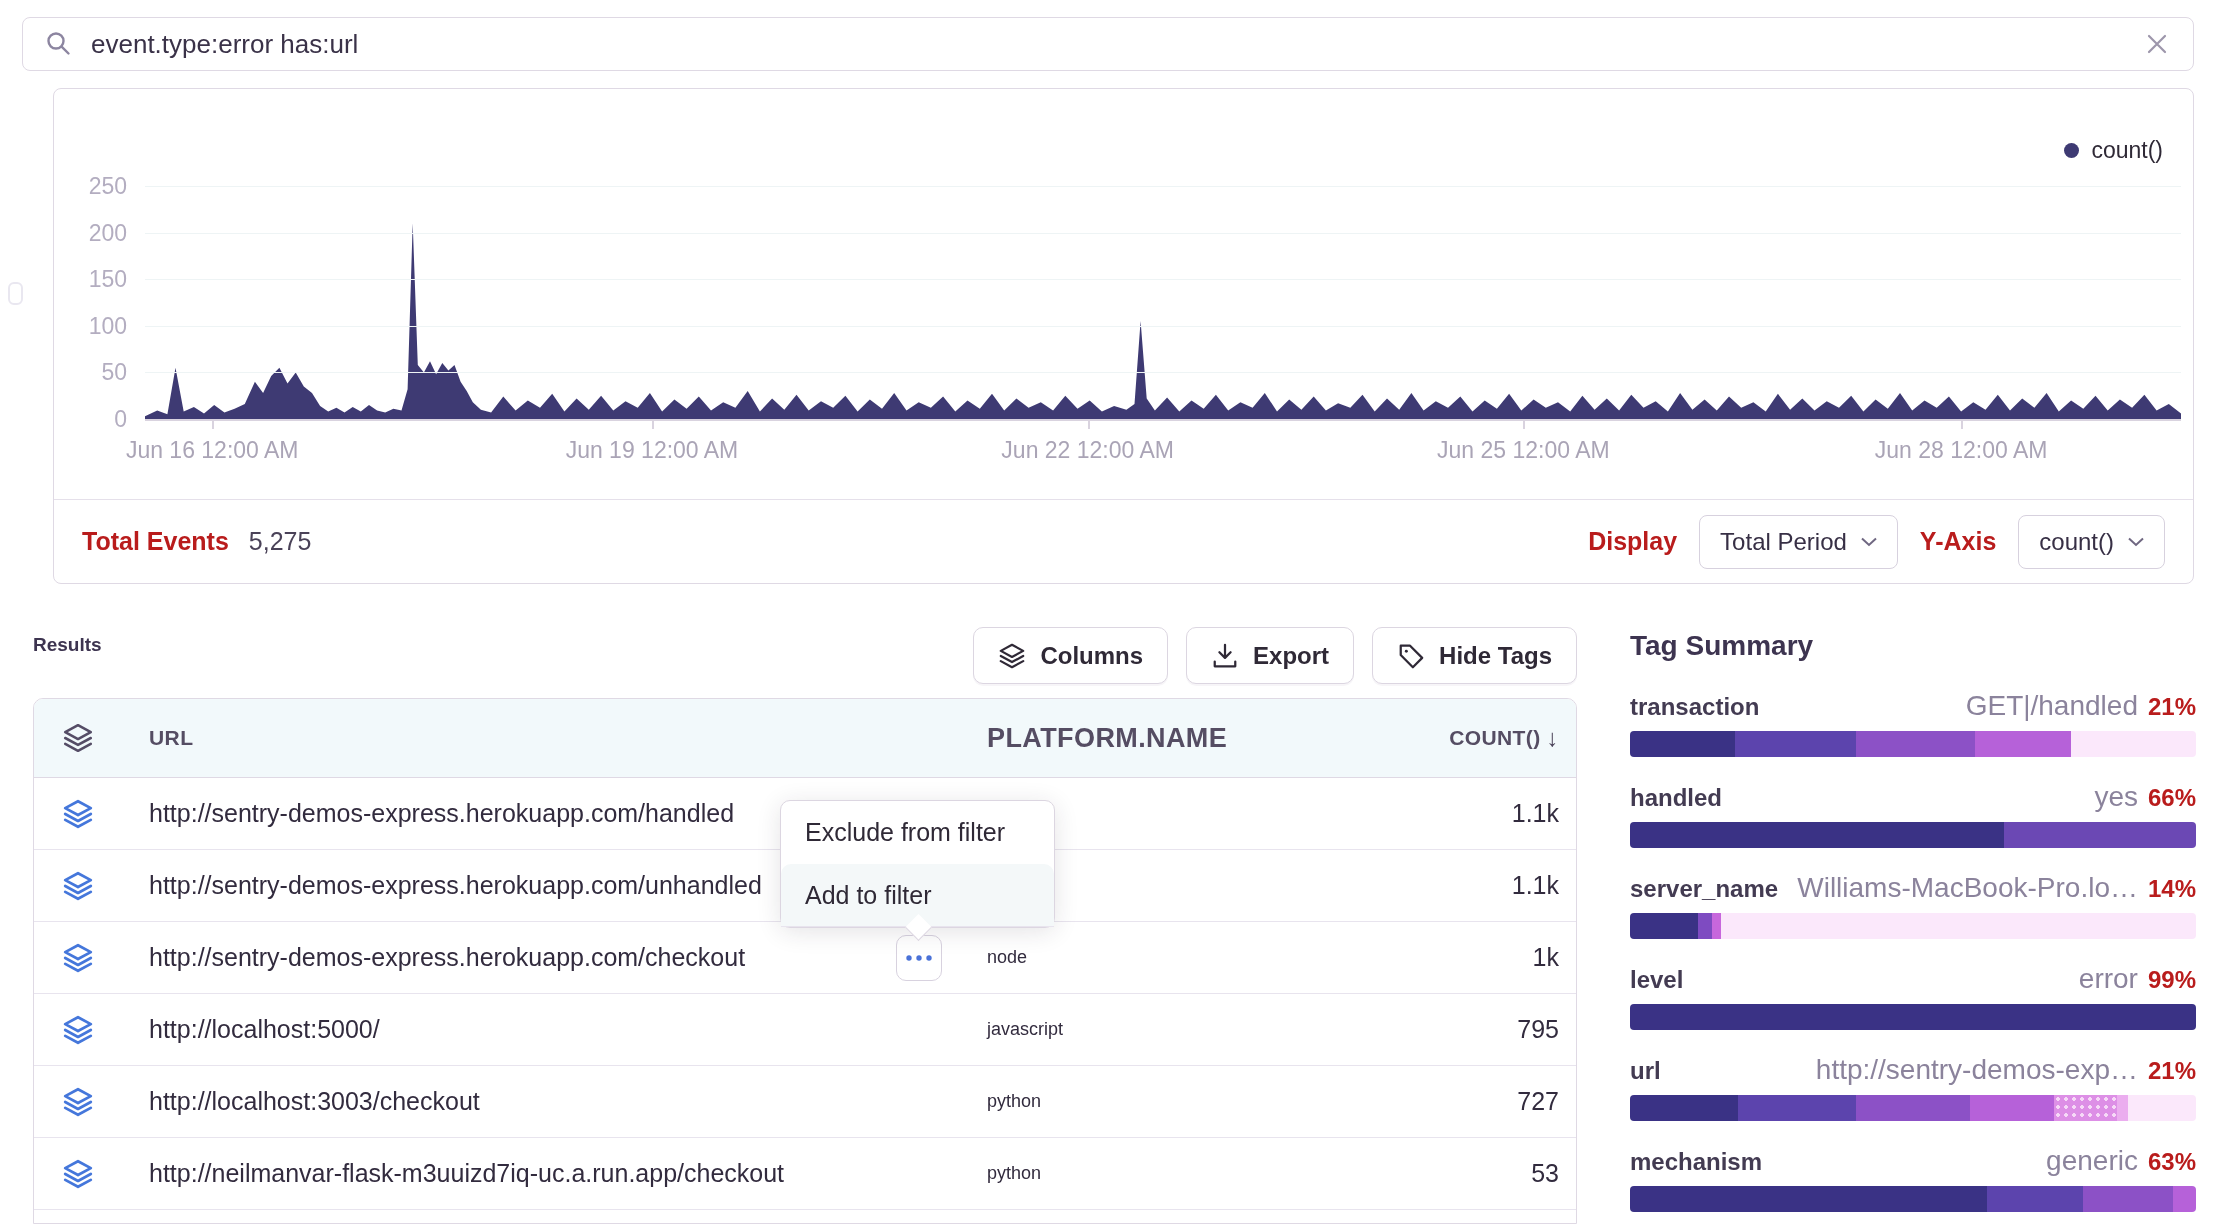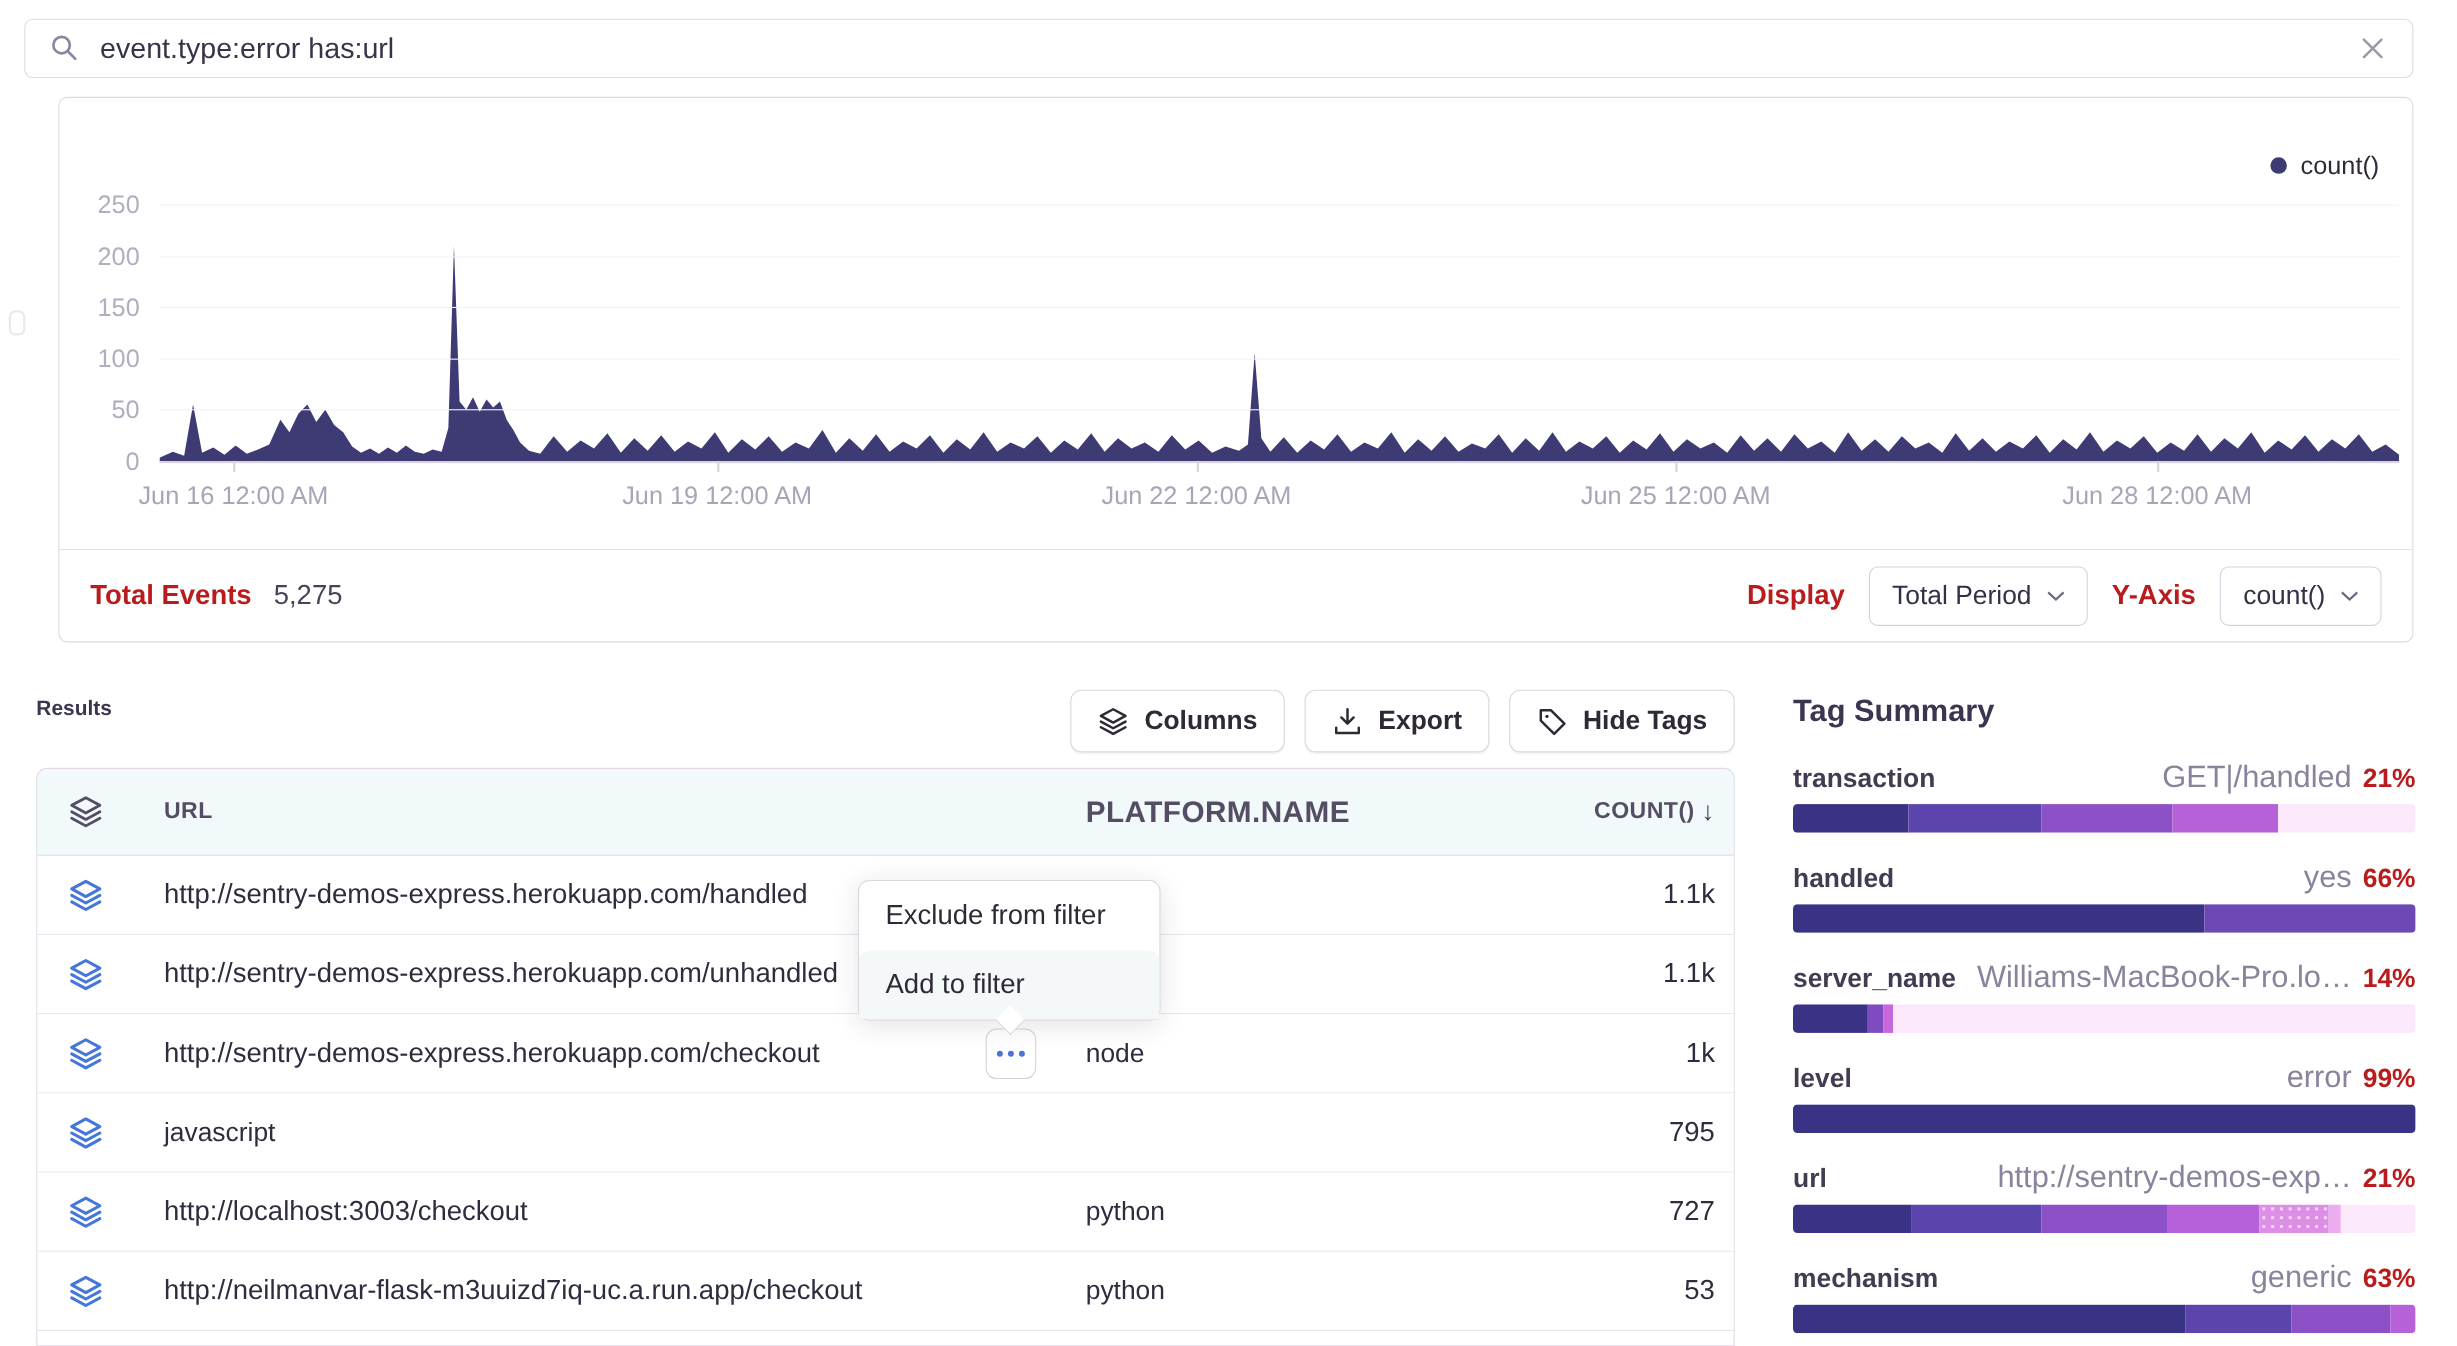--- a/index.html
+++ b/index.html
@@ -54,21 +54,21 @@
   }
   
   .table{
     position:absolute;left:33px;top:698px;width:1544px;height:526px;box-sizing:border-box;
     border:1.5px solid #DFD9E4;border-radius:10px 10px 0 0;background:#fff;overflow:hidden;
   }
   .thead{height:79px;background:#F2F9FB;border-bottom:1.5px solid #DFD9E4;display:flex;align-items:center;box-sizing:border-box;}
   .trow{height:72px;border-bottom:1px solid #E8E4EE;display:flex;align-items:center;box-sizing:border-box;position:relative;background:#fff;}
   .c-icon{width:115px;padding-left:28px;box-sizing:border-box;display:flex;align-items:center;}
   .c-url{width:838px;font-size:25px;color:#322b3e;white-space:nowrap;overflow:hidden;}
-  .c-platform{width:330px;font-size:24px;color:#322b3e;}
+  .c-platform{width:330px;font-size:18px;color:#322b3e;}
   .c-count{flex:1;text-align:right;padding-right:17px;font-size:25px;color:#322b3e;}
   .h-url{width:838px;font-size:21px;font-weight:700;letter-spacing:.4px;color:#554d63;}
   .h-platform{width:330px;font-size:27px;font-weight:700;letter-spacing:.4px;color:#554d63;}
   .h-count{flex:1;text-align:right;padding-right:17px;font-size:21px;font-weight:700;letter-spacing:.4px;color:#554d63;display:flex;justify-content:flex-end;align-items:center;gap:6px;}
   .sort-arrow{font-size:24px;font-weight:400;color:#4a4258;}
   .dots-btn{
     position:absolute;left:862px;top:50%;transform:translateY(-50%);width:46px;height:46px;
     border:1.5px solid #D8D2DF;border-radius:10px;background:#fff;display:flex;align-items:center;justify-content:center;cursor:pointer;
   }
   
@@ -268,20 +268,21 @@
         </button>
       </div>
       <div class="trow">
         <span class="c-icon">
           <svg width="32" height="32" viewBox="0 0 30 30" fill="none" stroke="#4577DB" stroke-width="2.6" stroke-linejoin="round">
             <path d="M15 3L27 9.5 15 16 3 9.5Z"></path>
             <path d="M3 15l12 6.5L27 15" stroke-linecap="round"></path>
             <path d="M3 20.5L15 27l12-6.5" stroke-linecap="round"></path>
           </svg>
         </span>
+        <span class="c-url">http://localhost:5000/</span>
         <span class="c-platform">javascript</span>
         <span class="c-count">795</span>
       </div>
       <div class="trow">
         <span class="c-icon">
           <svg width="32" height="32" viewBox="0 0 30 30" fill="none" stroke="#4577DB" stroke-width="2.6" stroke-linejoin="round">
             <path d="M15 3L27 9.5 15 16 3 9.5Z"></path>
             <path d="M3 15l12 6.5L27 15" stroke-linecap="round"></path>
             <path d="M3 20.5L15 27l12-6.5" stroke-linecap="round"></path>
           </svg>

